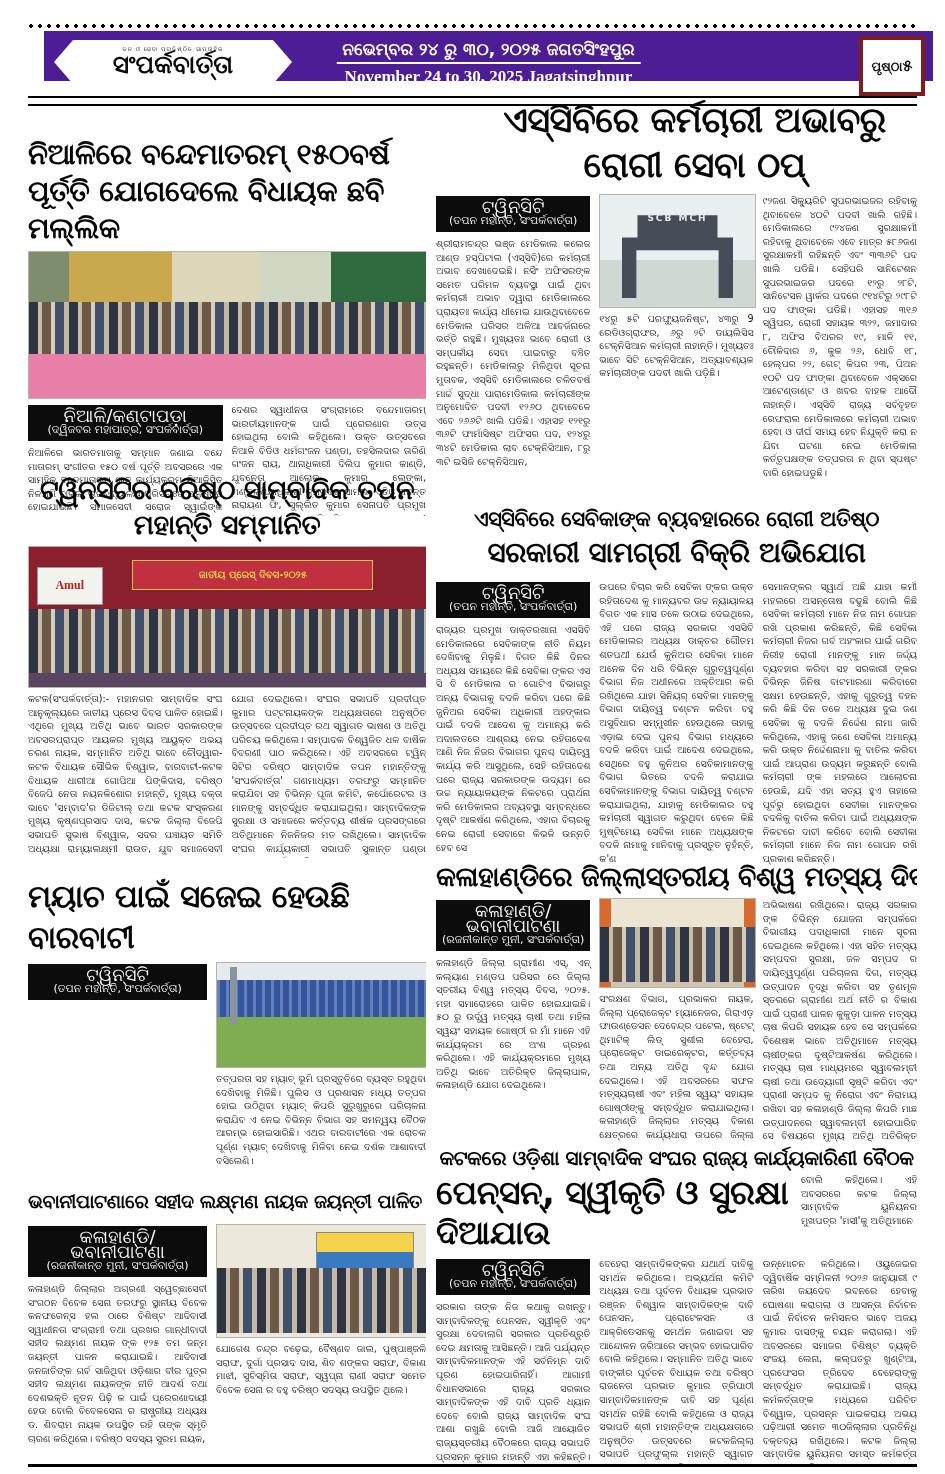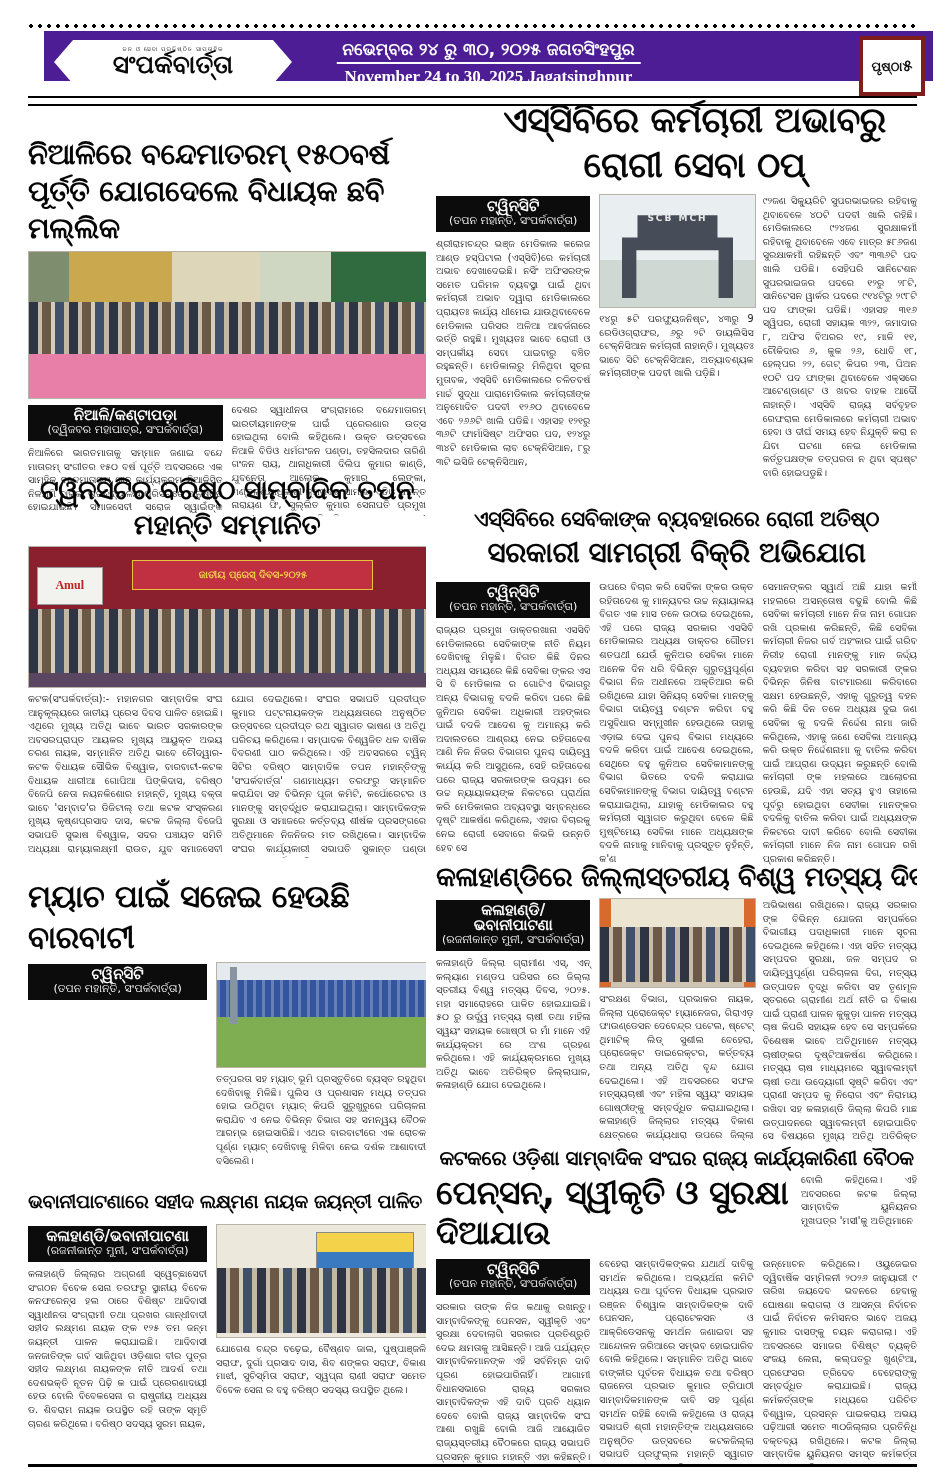--- a/index.html
+++ b/index.html
@@ -22,21 +22,21 @@
            box-shadow:0 0 0 2px #fff inset;display:flex;flex-direction:row;align-items:center;justify-content:center;}
   .pagebox .lbl{font-size:13px;font-weight:700;line-height:15px;}
   .pagebox .num{font-size:16px;font-weight:800;line-height:18px;}
   .rule2{position:absolute;top:96px;left:28px;width:889px;height:6px;border-top:2px solid #000;border-bottom:2px solid #000;}
   .bottomrule{position:absolute;top:1464px;left:28px;width:889px;border-top:3px solid #000;}
   
   .art{position:absolute;overflow:hidden;}
   .hl{font-weight:800;color:#060606;letter-spacing:-0.5px;}
   .kicker{font-weight:800;text-align:center;color:#060606;letter-spacing:-0.5px;}
   .byline{background:#0c0c0c;color:#fff;text-align:center;padding:3px 6px 4px 6px;margin:2px auto 5px auto;}
-  .byline .l1{font-size:15px;font-weight:700;line-height:15px;}
+  .byline .l1{font-size:18px;font-weight:400;line-height:15px;}
   .byline .l2{font-size:11px;line-height:14px;}
   .cols{display:flex;gap:9px;}
   .col{flex:1;min-width:0;}
   .body{font-size:9.6px;line-height:13.6px;text-align:justify;color:#151515;}
   
   .photo{position:relative;width:100%;overflow:hidden;border:1px solid #b9b2a6;}
   .people{position:absolute;left:0;right:0;
           background:repeating-linear-gradient(90deg,#2e3442 0 9px,#c9bda9 9px 13px,#6b5846 13px 22px,#d6ccba 22px 26px,#40506b 26px 35px,#c3b8a4 35px 40px);}
   .ph-niali{height:146px;background:linear-gradient(90deg,#7d8d6e 0 10%,#caa94e 10% 36%,#ded6b8 36% 58%,#cfd6c2 58% 76%,#2f6b3f 76% 100%);}
   .ph-niali .skirt{position:absolute;left:0;right:0;bottom:0;height:30%;background:#e87fa8;}

